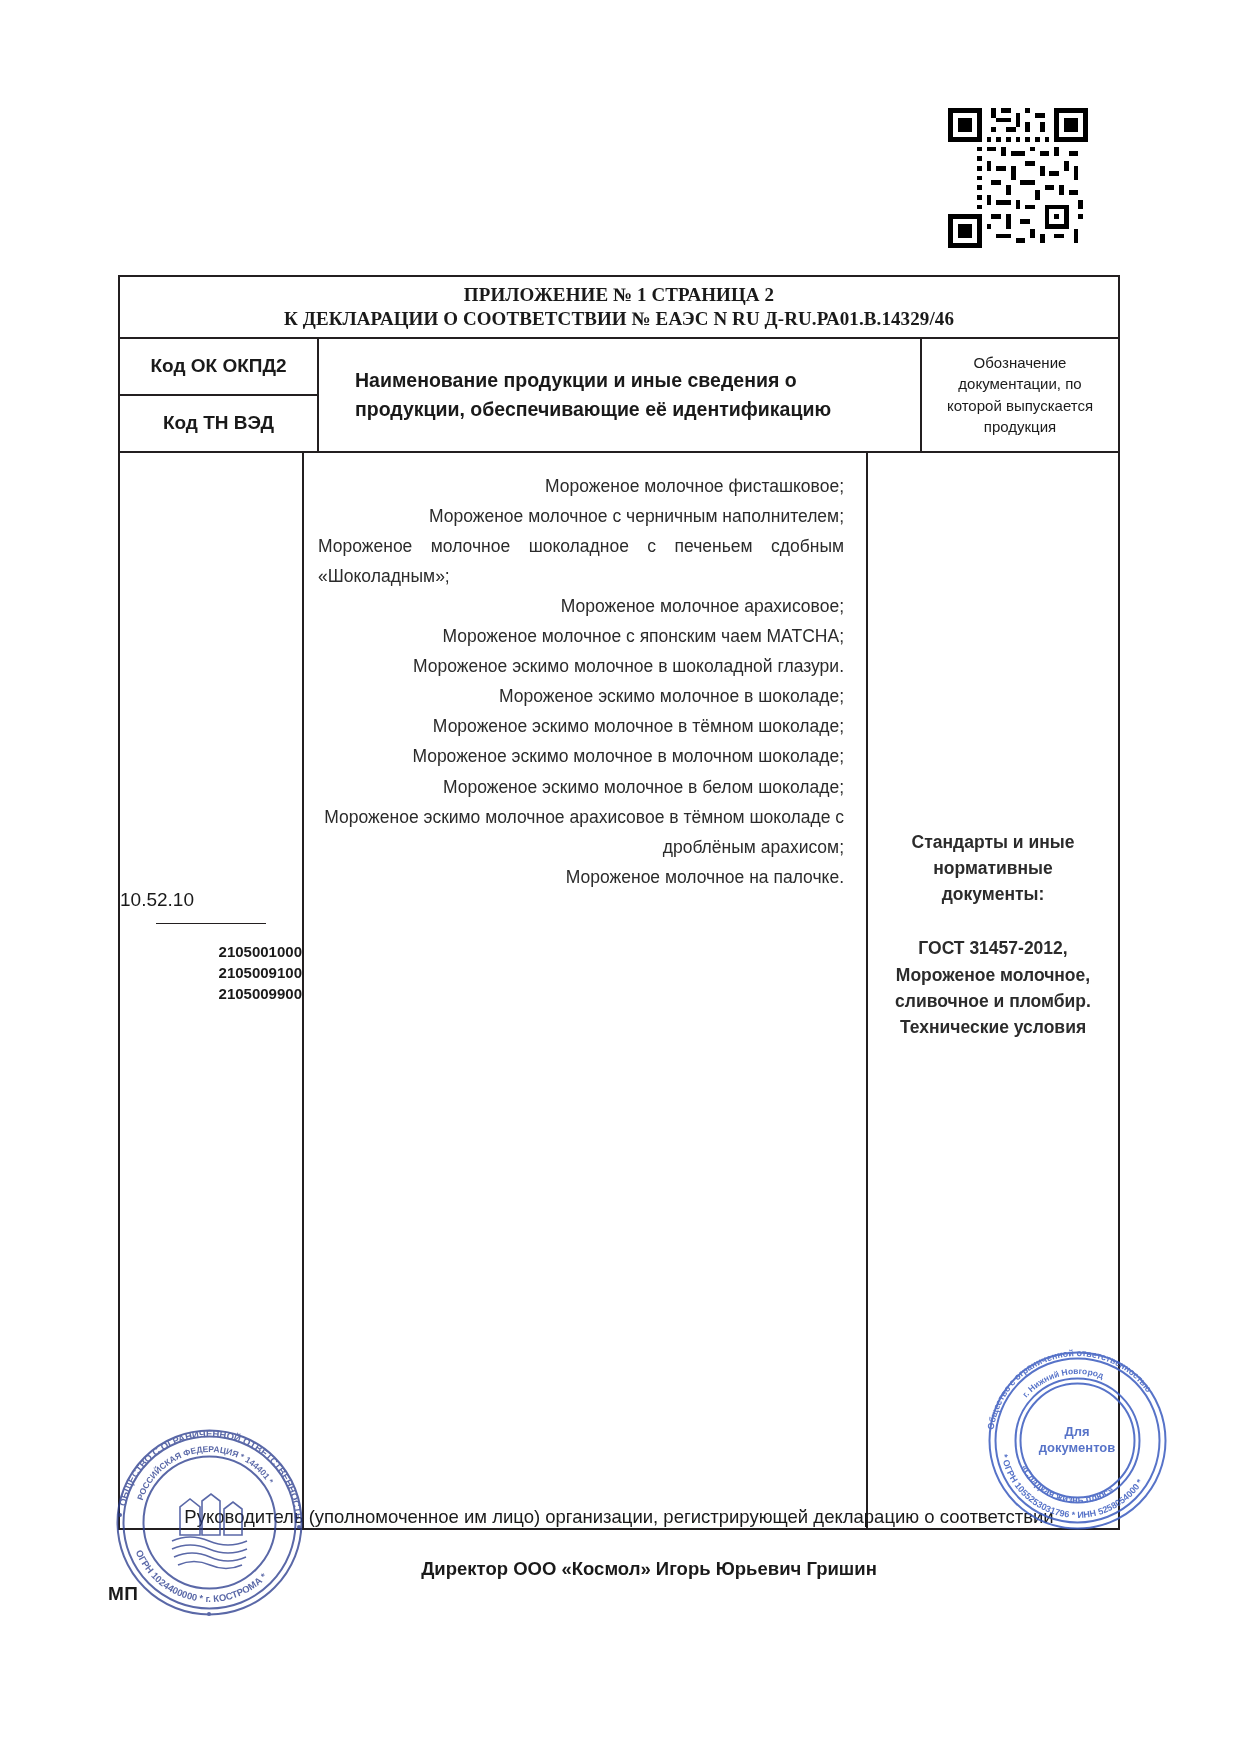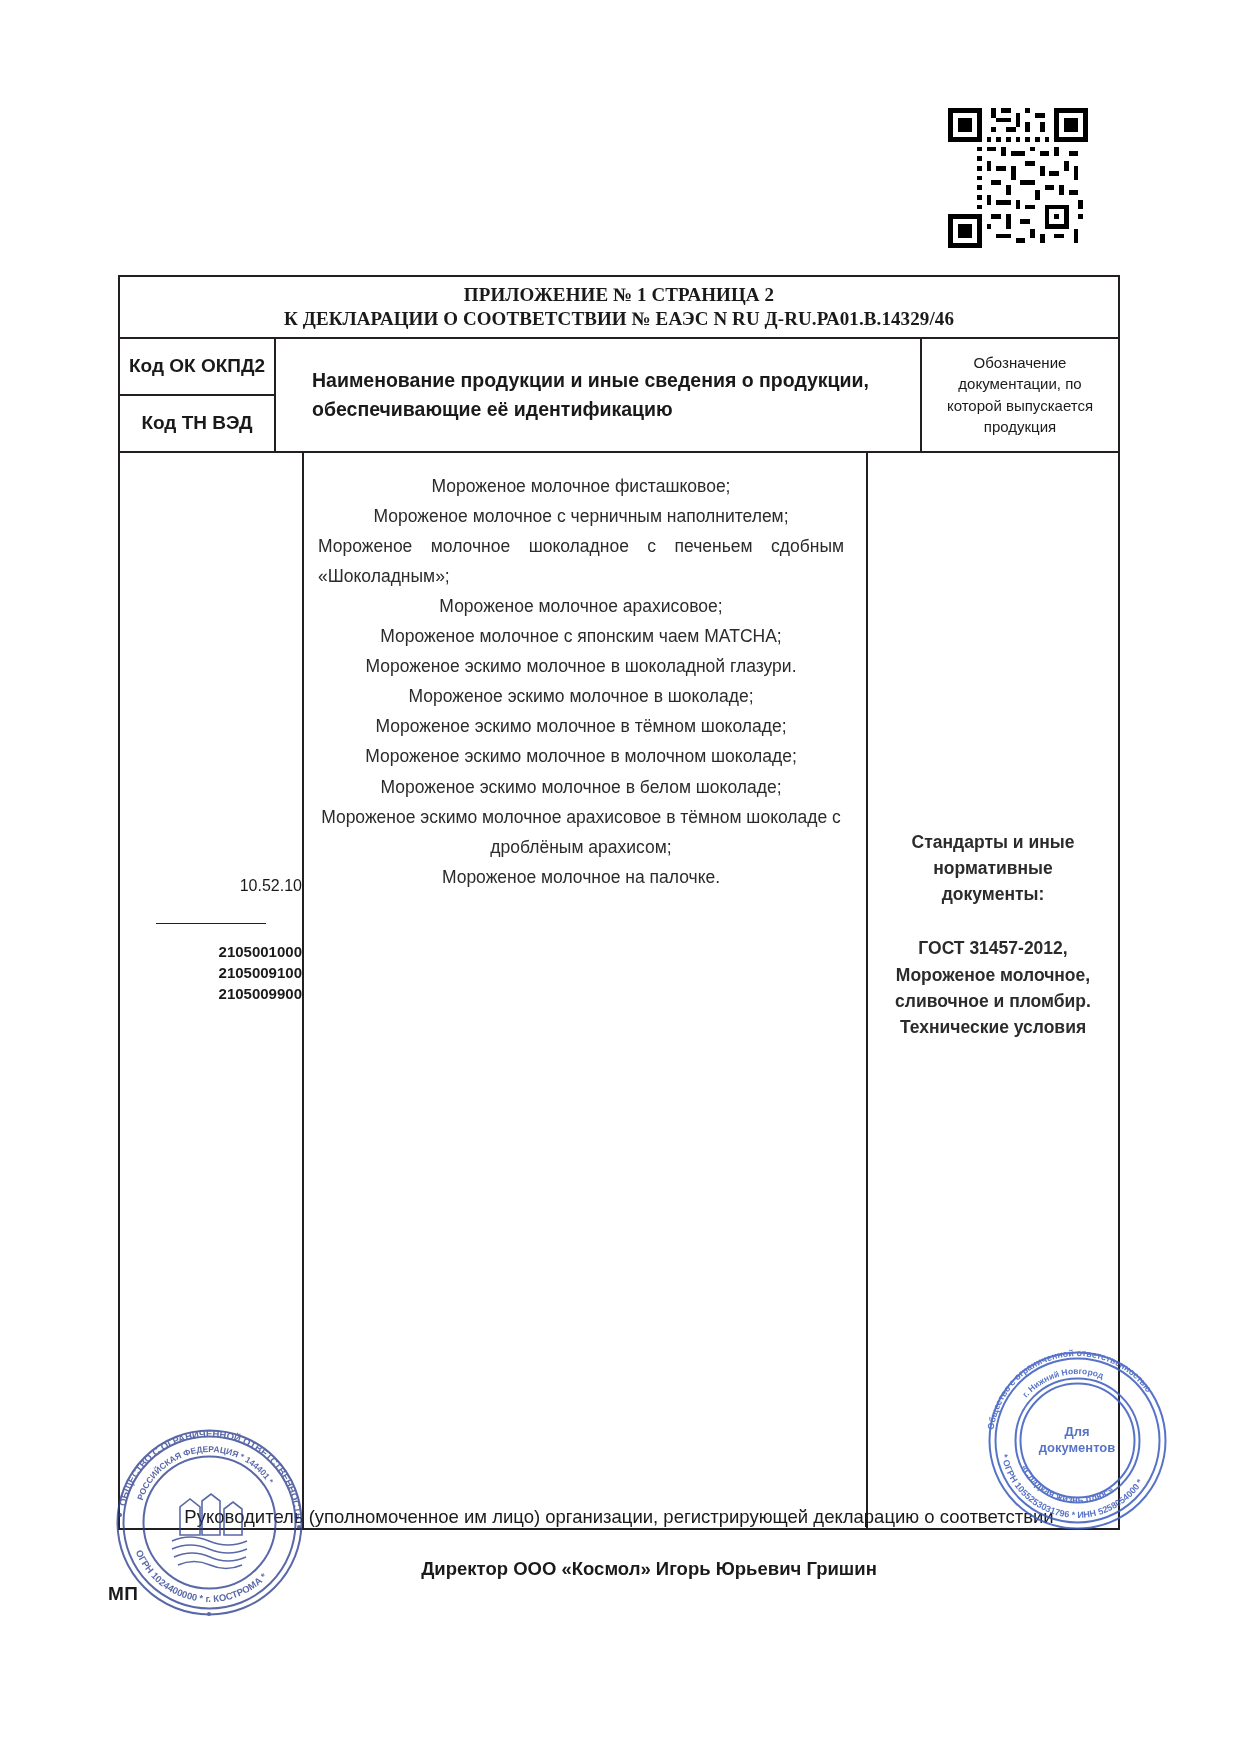--- a/index.html
+++ b/index.html
@@ -49,21 +49,21 @@
   }
   .title-line2 { white-space: nowrap; }
 
   
   .header-row {
     display: flex;
     border-bottom: 2px solid #231f20;
     min-height: 112px;
   }
   .col-codes {
-    width: 156px;
+    width: 199px;
     box-sizing: border-box;
     border-right: 2px solid #231f20;
     display: flex;
     flex-direction: column;
   }
   .code-head {
     font-size: 19px;
     font-weight: bold;
     text-align: center;
     padding: 9px 4px 9px 4px;
@@ -104,25 +104,25 @@
     min-height: 1075px;
   }
   .body-codes {
     width: 184px;
     box-sizing: border-box;
     border-right: 2px solid #231f20;
     position: relative;
   }
   .okpd {
     position: absolute;
-    top: 424px;
+    top: 436px;
     left: 0;
     right: 0;
-    text-align: right;
-    font-size: 16px;
+    text-align: left;
+    font-size: 19px;
   }
   .code-sep {
     position: absolute;
     top: 470px;
     left: 36px;
     width: 110px;
     border-top: 1.5px solid #231f20;
   }
   .tnved {
     position: absolute;
@@ -139,21 +139,21 @@
     box-sizing: border-box;
     border-right: 2px solid #231f20;
     padding: 18px 22px 10px 14px;
   }
   .prod-list {
     font-size: 17.5px;
     line-height: 1.72;
     color: #2b2b2b;
   }
   .prod-item { text-align: justify; }
-  .prod-item.nojust { text-align: center; }
+  .prod-item.nojust { text-align: right; }
 
   .body-doc {
     width: 250px;
     box-sizing: border-box;
     padding: 8px 12px;
     text-align: center;
   }
   .std-head {
     margin-top: 368px;
     font-size: 17.5px;

